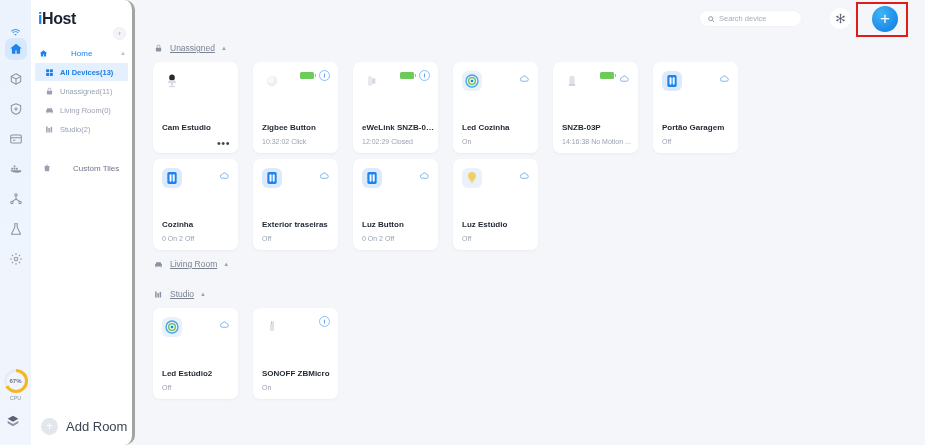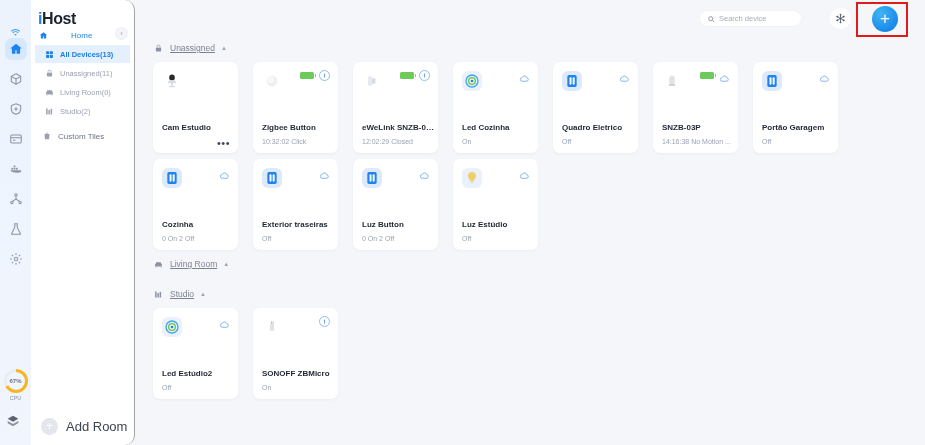--- a/index.html
+++ b/index.html
@@ -59,23 +59,23 @@
   .rail-bottom-icon svg { width:16px;height:16px;}
   .wifi-top { position:absolute; top:24px; left:10px; color:#3f9bf0;}
   .wifi-top svg{width:11px;height:11px;}
 
   
   .nav {
     position: relative;
     width: 104px; height: 445px;
     background: #ffffff;
     flex: 0 0 104px;
-    border-right: 1px solid #a3a3a3;
+    border-right: 3px solid #a3a3a3;
     border-radius: 0 10px 10px 0;
-    padding-top: 26px;
+    padding-top: 44px;
   }
   .brand {
     position: absolute; top: 10px; left: 7px;
     font-size: 16px; font-weight: bold; letter-spacing: -0.4px;
     color: #1b2330;
   }
   .brand .i { color: #1d84ef; }
   .collapse-btn {
     position: absolute; top: 27px; right: 6px;
     width: 13px; height: 13px; border-radius: 50%;
@@ -98,21 +98,21 @@
     padding-left: 9px; border-radius: 0;
     color: #9aa2b1; font-size: 7.5px;
   }
   .nav-item .ni-icon { width: 10px; height: 10px; display:flex;align-items:center;justify-content:center; color:#9aa2b1;}
   .nav-item .ni-icon svg { width: 9px; height: 9px; }
   .nav-item .ni-label { margin-left: 6px; }
   .nav-item.selected {
     background: #e4f0fe; color: #1a7fe8; font-weight: bold;
   }
   .nav-item.selected .ni-icon { color: #1a7fe8; }
-  .nav-item.custom { margin-top: 7px; padding-left: 7px; color:#6c7486; font-size:8px;}
+  .nav-item.custom { margin-top: 21px; padding-left: 7px; color:#6c7486; font-size:8px;gap:15px;}
   .nav-item.custom .ni-icon svg{width:10px;height:10px;}
 
   .add-room {
     position: absolute; bottom: 10px; left: 10px;
     display: flex; align-items: center;
   }
   .add-room-btn {
     width: 17px; height: 17px; border-radius: 50%;
     background: #e3e6ec; color: #ffffff;
     display: flex; align-items: center; justify-content: center;
@@ -479,36 +479,20 @@
                   <circle cx="12" cy="12" r="5" fill="none" stroke="#6dc24a" stroke-width="2"></circle>
                   <circle cx="12" cy="12" r="2" fill="#1d84ef"></circle>
                 </svg>
               </span>
               <span class="badge-cloud"><svg viewBox="0 0 24 24" fill="none" stroke="currentColor" stroke-width="1.9">
                   <path d="M7.5 18h9a4 4 0 00.6-7.9A5.5 5.5 0 006.8 10 3.9 3.9 0 007.5 18z"></path>
                 </svg></span>
             </div>
             <div class="card-name">Led Cozinha</div>
             <div class="card-sub">On</div>
-          </div>
-          <div class="card">
-            <div class="card-top">
-              <span class="dev-icon tinted">
-                <svg viewBox="0 0 24 24">
-                  <rect x="5" y="3" width="14" height="18" rx="2.5" fill="#1d84ef"></rect>
-                  <rect x="8.3" y="6.5" width="3" height="11" rx="1.2" fill="#ffffff"></rect>
-                  <rect x="13" y="6.5" width="3" height="11" rx="1.2" fill="#ffffff"></rect>
-                </svg>
-              </span>
-              <span class="badge-cloud"><svg viewBox="0 0 24 24" fill="none" stroke="currentColor" stroke-width="1.9">
-                  <path d="M7.5 18h9a4 4 0 00.6-7.9A5.5 5.5 0 006.8 10 3.9 3.9 0 007.5 18z"></path>
-                </svg></span>
-            </div>
-            <div class="card-name">Quadro Eletrico</div>
-            <div class="card-sub">Off</div>
           </div>
           <div class="card">
             <div class="card-top">
               <span class="dev-icon">
                 <svg viewBox="0 0 24 24">
                   <rect x="8" y="4" width="8" height="13" rx="4" fill="#dfe2e8"></rect>
                   <rect x="7" y="16" width="10" height="3.5" rx="1.6" fill="#cfd4db"></rect>
                 </svg>
               </span>
               <span class="battery"></span>

